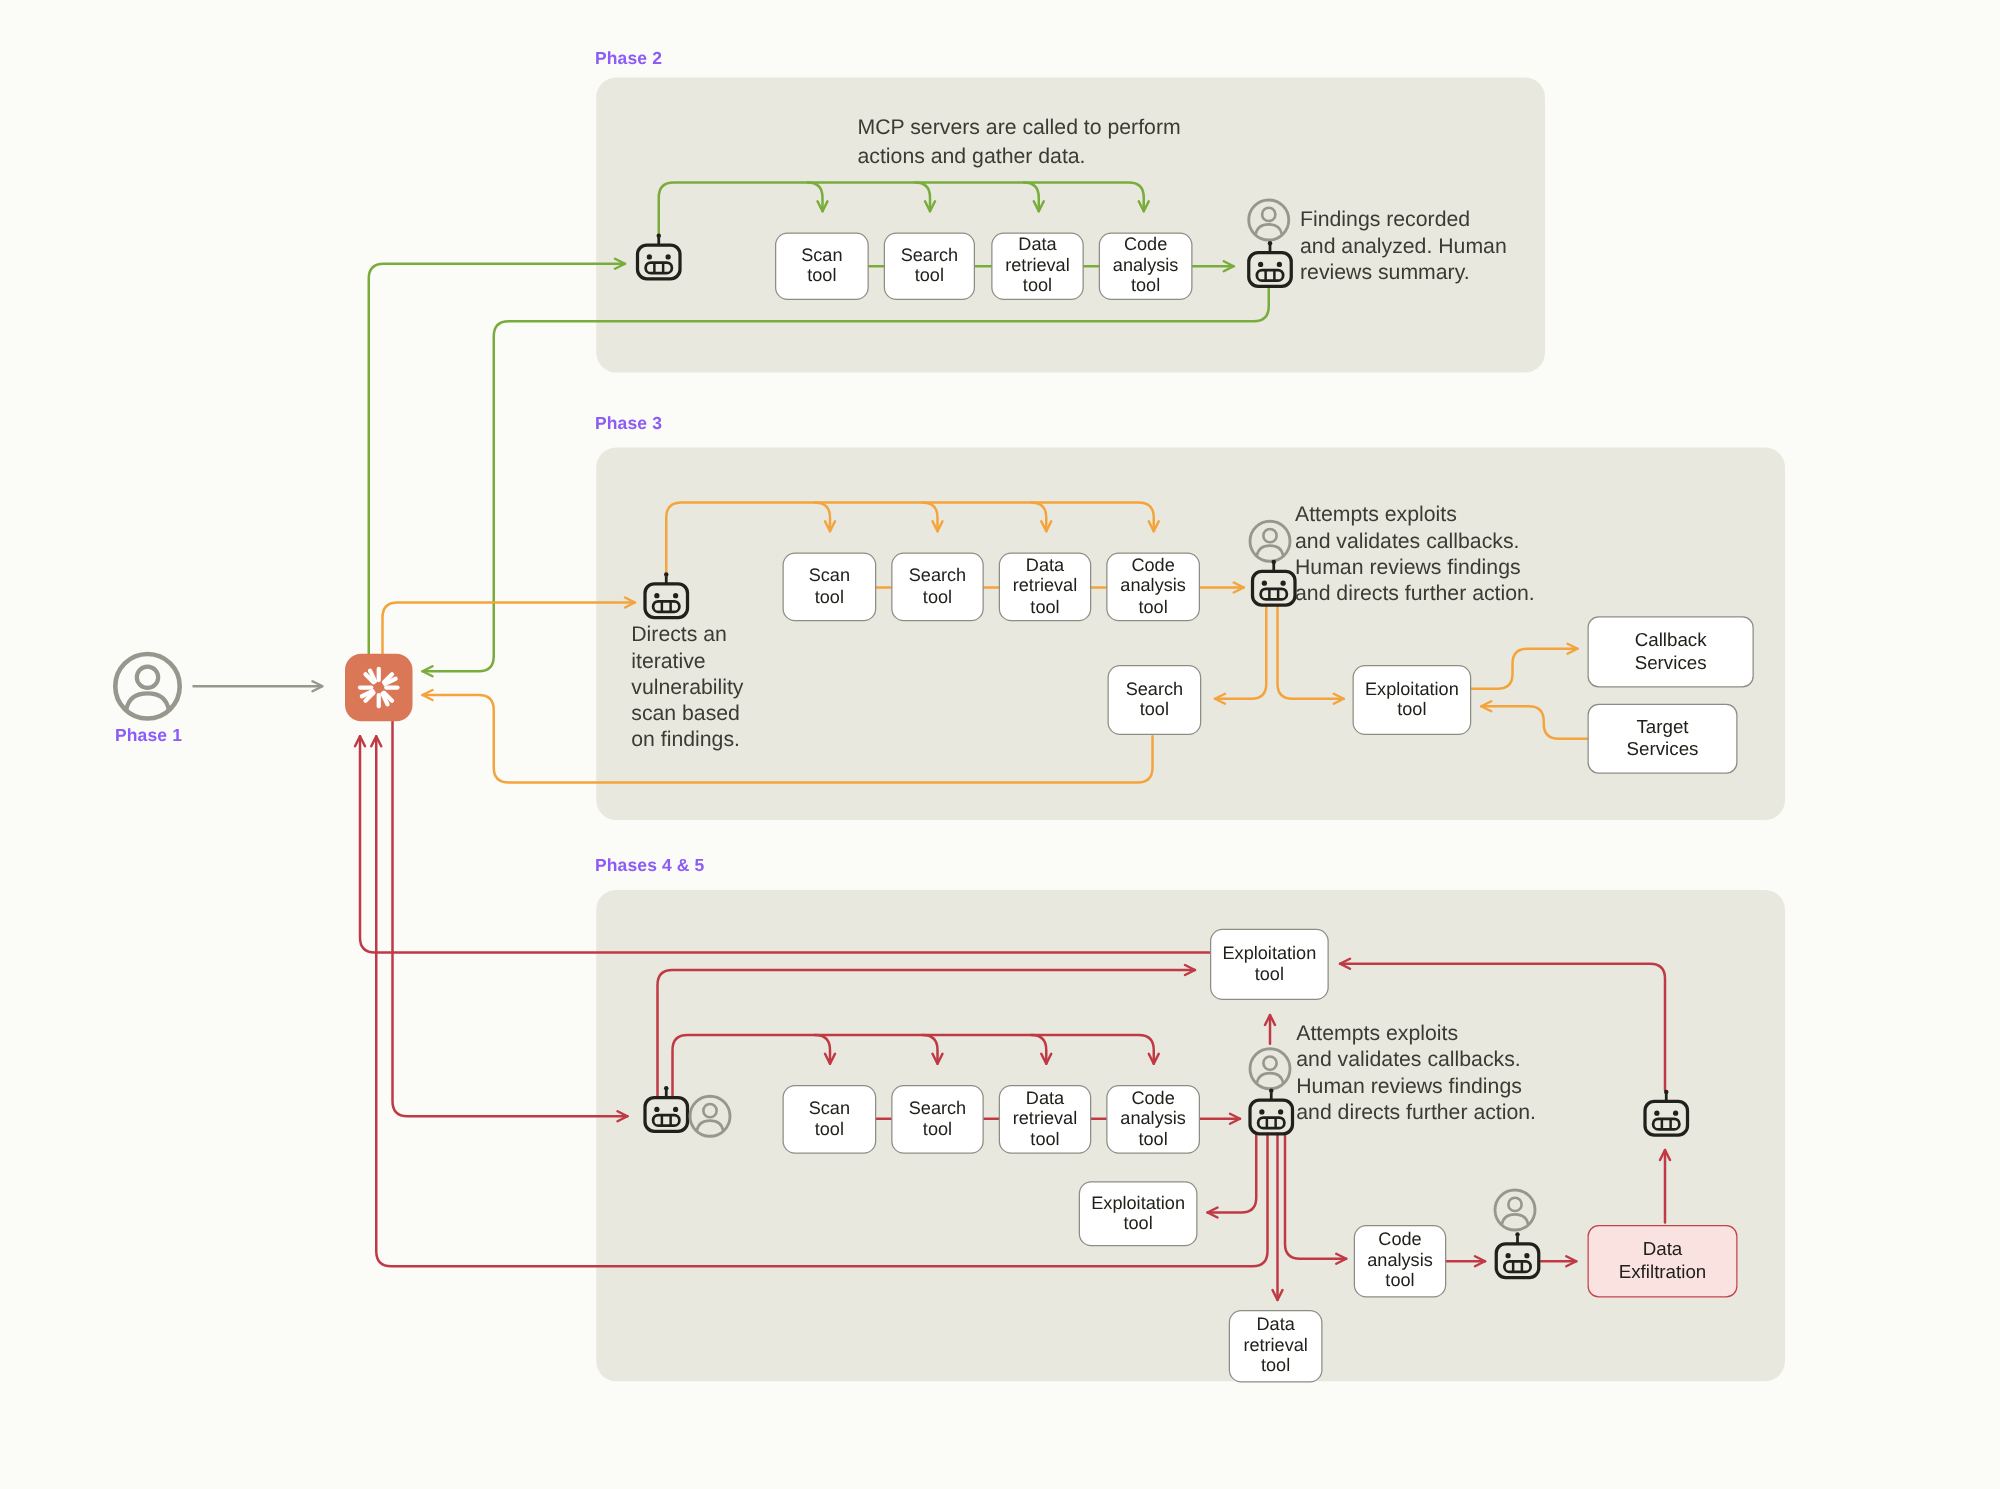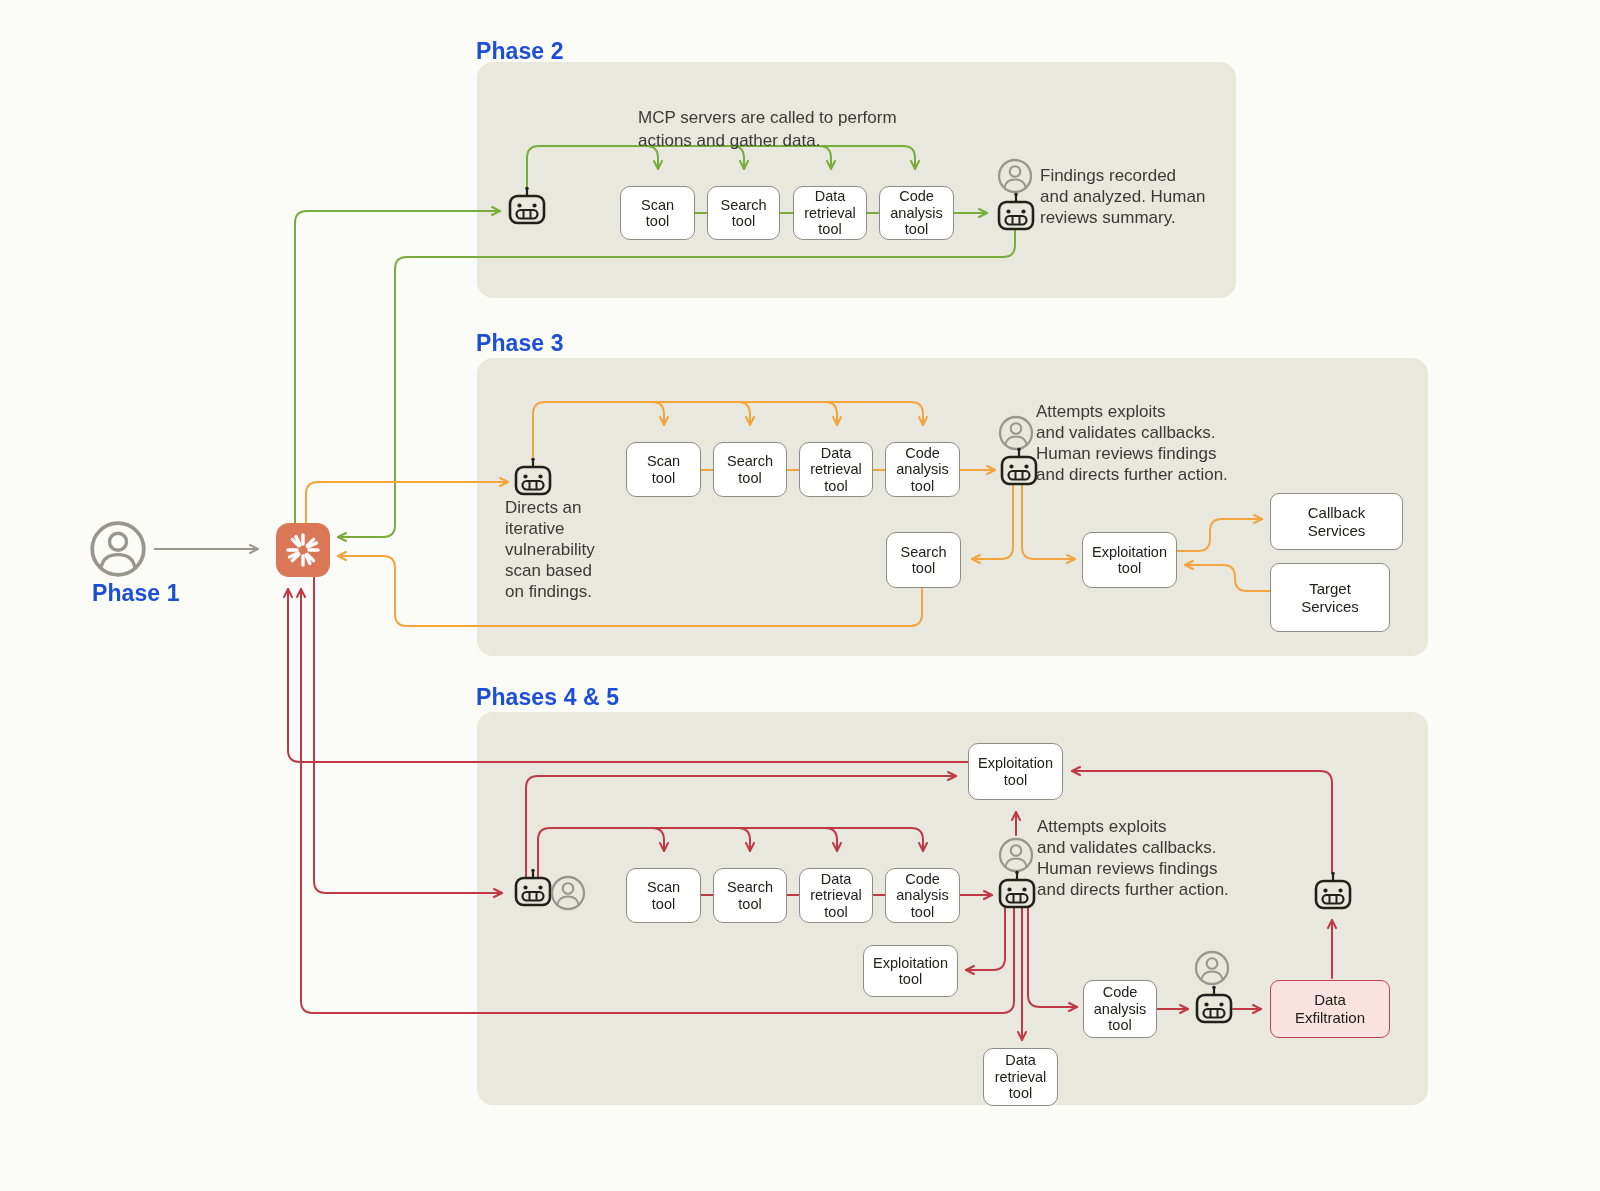--- a/index.html
+++ b/index.html
@@ -1,19 +1,19 @@
 <!DOCTYPE html>
 <html><head>
 <meta charset="utf-8">
 <style>
   html,body{margin:0;padding:0;background:#fbfbf8;}
   .canvas{position:relative;width:1600px;height:1191px;background:#fbfbf8;overflow:hidden;
           font-family:"Liberation Sans","DejaVu Sans",sans-serif;color:#24241f;}
   .panel{position:absolute;background:#e9e8df;border-radius:16px;}
-  .phase-title{position:absolute;font-size:23px;font-weight:bold;color:#1d4ed8;letter-spacing:.1px;}
+  .phase-title{position:absolute;font-size:14px;font-weight:bold;color:#8b5cf6;letter-spacing:.1px;}
   .note{position:absolute;font-size:17px;line-height:21px;color:#3b3b34;white-space:pre-line;}
   .tool-box{position:absolute;background:#ffffff;border:1.4px solid #8d8d85;border-radius:10px;
             display:flex;align-items:center;justify-content:center;text-align:center;
             font-size:14.5px;line-height:16.5px;color:#21211c;white-space:pre-line;box-sizing:border-box;}
   .big-box{border-radius:9px;font-size:15px;line-height:18px;}
   .pink{background:#f9e2e0;border-color:#c2444b;}
   .lines{position:absolute;left:0;top:0;pointer-events:none;}
   .icon{position:absolute;}
   .claude-badge{position:absolute;left:276px;top:523px;width:54px;height:54px;background:#d97757;
                 border-radius:13px;display:flex;align-items:center;justify-content:center;}
@@ -141,21 +141,21 @@
       <use href="#sym-person"></use>
     </svg>
   <div class="phase-title" style="left:92px;top:580px;">Phase 1</div>
   <div class="claude-badge">
     <svg width="40" height="40">
         <use href="#sym-spark"></use>
       </svg>
   </div>
 
   <div class="phase-title" style="left:476px;top:38px;">Phase 2</div>
-  <div class="note" style="left:638px;top:90px;width:280px;line-height:23px;margin-top:16px;">MCP servers are called to perform
+  <div class="note" style="left:686px;top:90px;width:280px;line-height:23px;">MCP servers are called to perform
 actions and gather data.</div>
   <svg class="icon" style="left:505px;top:184px" width="44" height="44">
       <use href="#sym-robot"></use>
     </svg>
   <div class="tool-box" style="left:620px;top:186px;width:75px;height:54px;">Scan
 tool</div>
   <div class="tool-box" style="left:707px;top:186px;width:73px;height:54px;">Search
 tool</div>
   <div class="tool-box" style="left:793px;top:186px;width:74px;height:54px;">Data
 retrieval
@@ -201,21 +201,21 @@
   <div class="note" style="left:1036px;top:401px;width:250px;">Attempts exploits
 and validates callbacks.
 Human reviews findings
 and directs further action.</div>
   <div class="tool-box" style="left:886px;top:532px;width:75px;height:56px;">Search
 tool</div>
   <div class="tool-box" style="left:1082px;top:532px;width:95px;height:56px;">Exploitation
 tool</div>
   <div class="tool-box big-box" style="left:1270px;top:493px;width:133px;height:57px;">Callback
 Services</div>
-  <div class="tool-box big-box" style="left:1270px;top:563px;width:120px;height:69px;">Target
+  <div class="tool-box big-box" style="left:1270px;top:563px;width:120px;height:56px;">Target
 Services</div>
 
   <div class="phase-title" style="left:476px;top:684px;text-align:right;">Phases 4 &amp; 5</div>
   <div class="tool-box" style="left:968px;top:743px;width:95px;height:57px;">Exploitation
 tool</div>
   <svg class="icon" style="left:511px;top:866px" width="44" height="44">
       <use href="#sym-robot"></use>
     </svg>
   <svg class="icon" style="left:550px;top:875px" width="36" height="36">
       <use href="#sym-person"></use>

